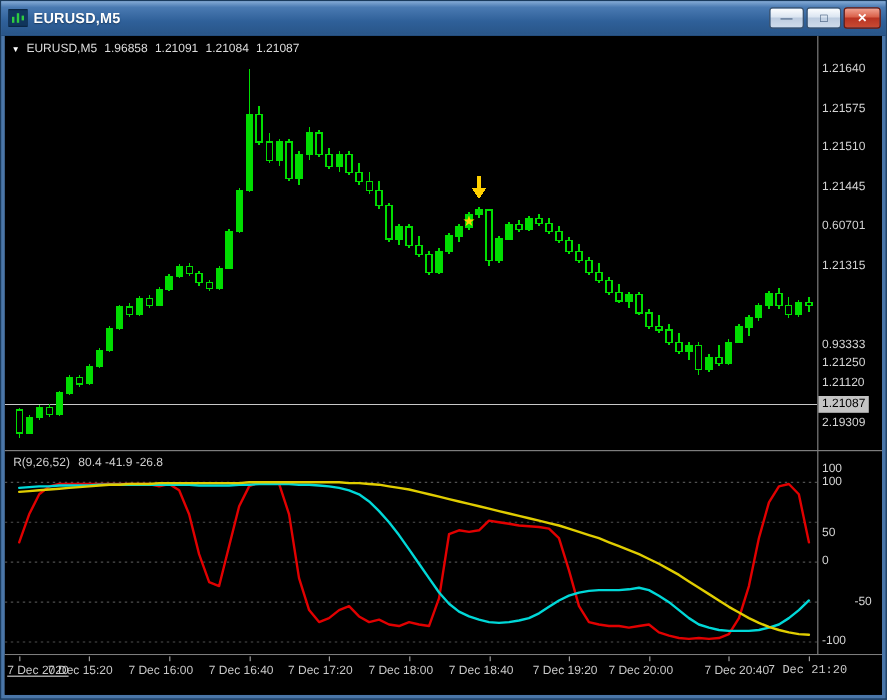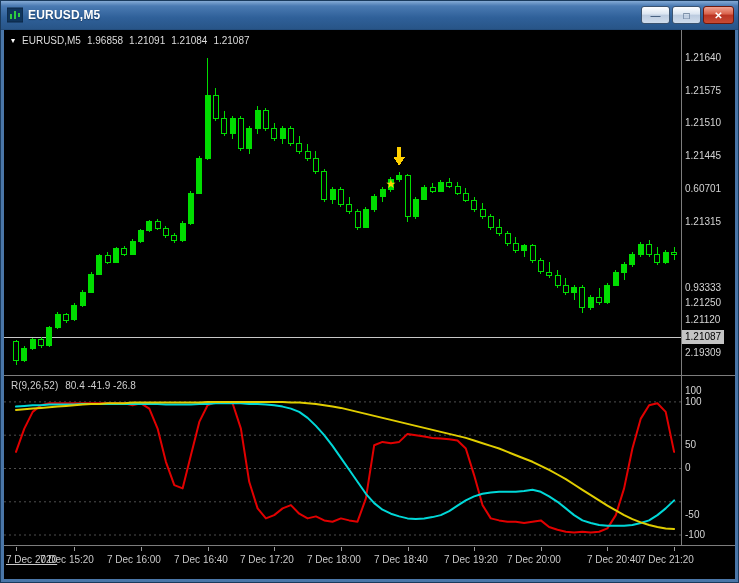--- a/index.html
+++ b/index.html
@@ -264,21 +264,21 @@
     <div class="ind-header">
       <span>R(9,26,52)</span>
       <span>80.4 -41.9 -26.8</span>
     </div>
 
     <div id="ind-axis" class="ind-axis">
         <span class="axis-label" style="top: 9px;">100</span>
         <span class="axis-label" style="top: 20px;">100</span>
         <span class="axis-label" style="top: 63px;">50</span>
         <span class="axis-label" style="top: 86px;">0</span>
-        <span class="axis-label" style="top: 133px;">-50</span>
+        <span class="axis-label" style="top: 120px; margin-left: 27px;">-50</span>
         <span class="axis-label" style="top: 153px;">-100</span>
       </div>
 
     <div class="sep sep2"></div>
     <div class="v-divider"></div>
 
     <div id="time-labels" class="time-axis">
         <span class="tick" style="left: 12px;"></span>
         <span class="time-label" style="left: 2px; text-decoration: underline;">7 Dec 2020</span>
         <span class="tick" style="left: 70px;"></span>
@@ -293,17 +293,17 @@
         <span class="time-label" style="left: 303px;">7 Dec 18:00</span>
         <span class="tick" style="left: 404px;"></span>
         <span class="time-label" style="left: 370px;">7 Dec 18:40</span>
         <span class="tick" style="left: 470px;"></span>
         <span class="time-label" style="left: 440px;">7 Dec 19:20</span>
         <span class="tick" style="left: 537px;"></span>
         <span class="time-label" style="left: 503px;">7 Dec 20:00</span>
         <span class="tick" style="left: 603px;"></span>
         <span class="time-label" style="left: 583px; text-align: center;">7 Dec 20:40</span>
         <span class="tick" style="left: 670px;"></span>
-        <span class="time-label" style="left: 636px;">7 Dec 21:20</span>
+        <span class="time-label" style="left: 636px; font-family: Liberation Mono, monospace;">7 Dec 21:20</span>
       </div>
 
   </div>
 </div>
 
 </body></html>

